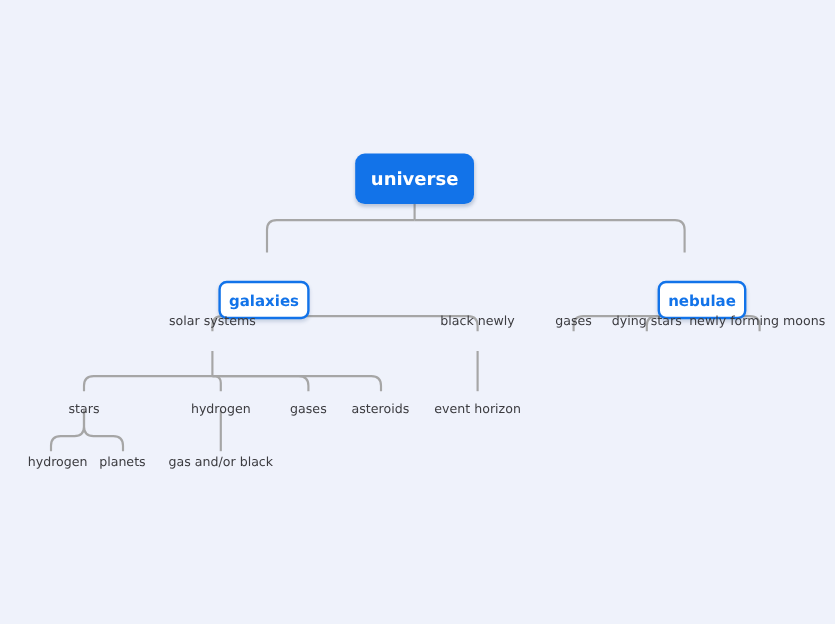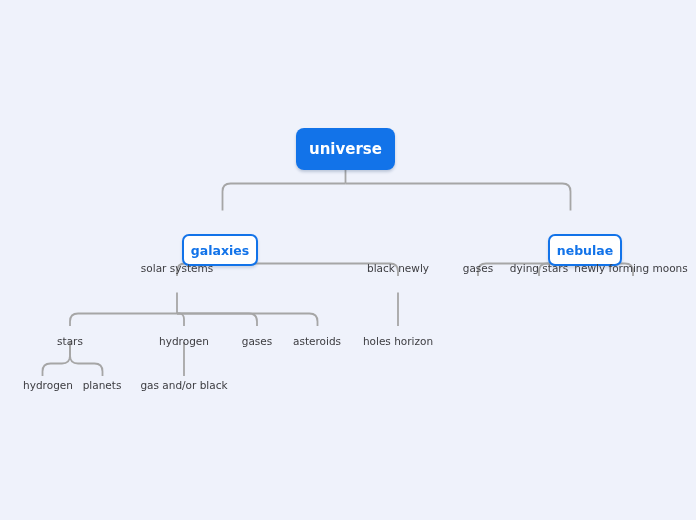--- a/index.html
+++ b/index.html
@@ -133,19 +133,19 @@
   <div class="leaf-label row-1" style="left:177px">solar systems</div>
   <div class="leaf-label row-1" style="left:398px">black newly</div>
   <div class="leaf-label row-1" style="left:478px">gases</div>
   <div class="leaf-label row-1" style="left:539px">dying stars</div>
   <div class="leaf-label row-1" style="left:631px">newly forming moons</div>
 
   <div class="leaf-label row-2" style="left:70px">stars</div>
   <div class="leaf-label row-2" style="left:184px">hydrogen</div>
   <div class="leaf-label row-2" style="left:257px">gases</div>
   <div class="leaf-label row-2" style="left:317px">asteroids</div>
-  <div class="leaf-label row-2" style="left:398px">holes horizon</div>
+  <div class="leaf-label row-2" style="left:398px">event horizon</div>
 
   <div class="leaf-label row-3" style="left:48px">hydrogen</div>
   <div class="leaf-label row-3" style="left:102px">planets</div>
   <div class="leaf-label row-3" style="left:184px">gas and/or black</div>
 
 </div>
 
 </body></html>

